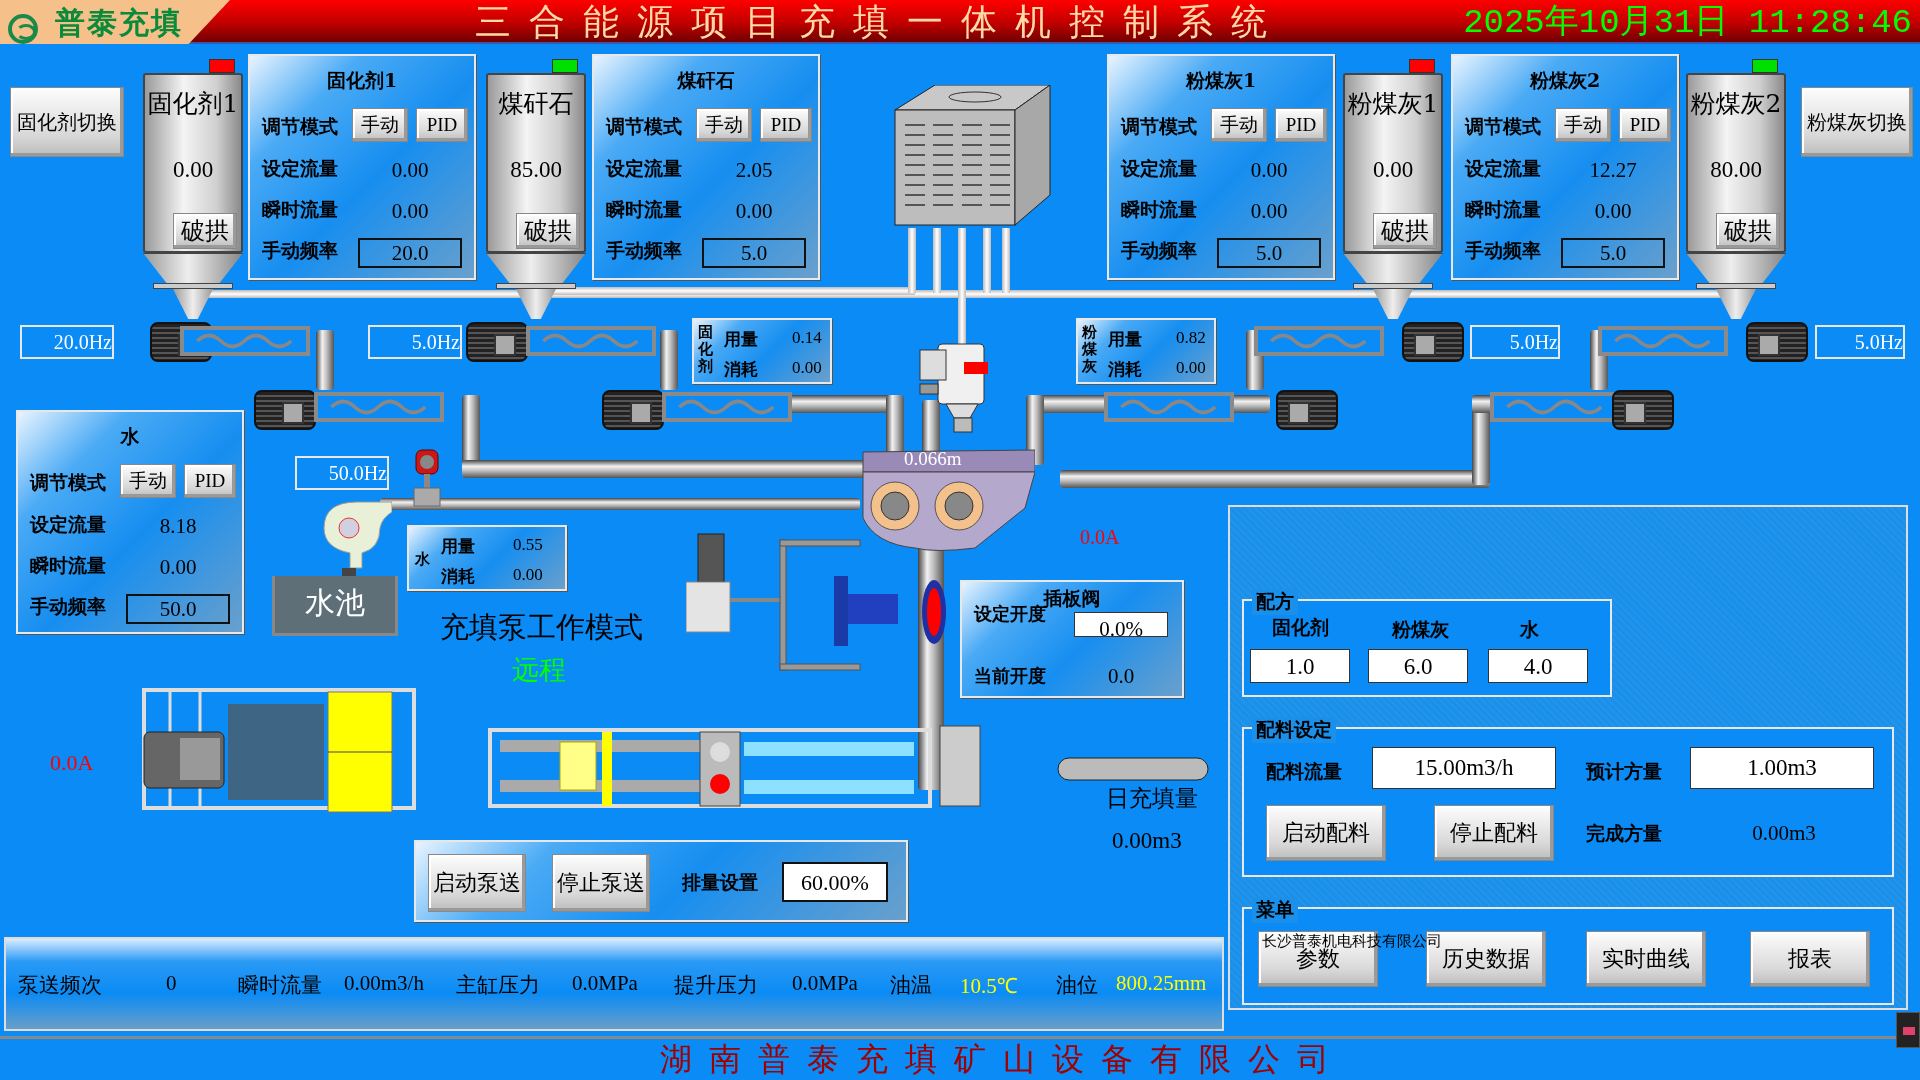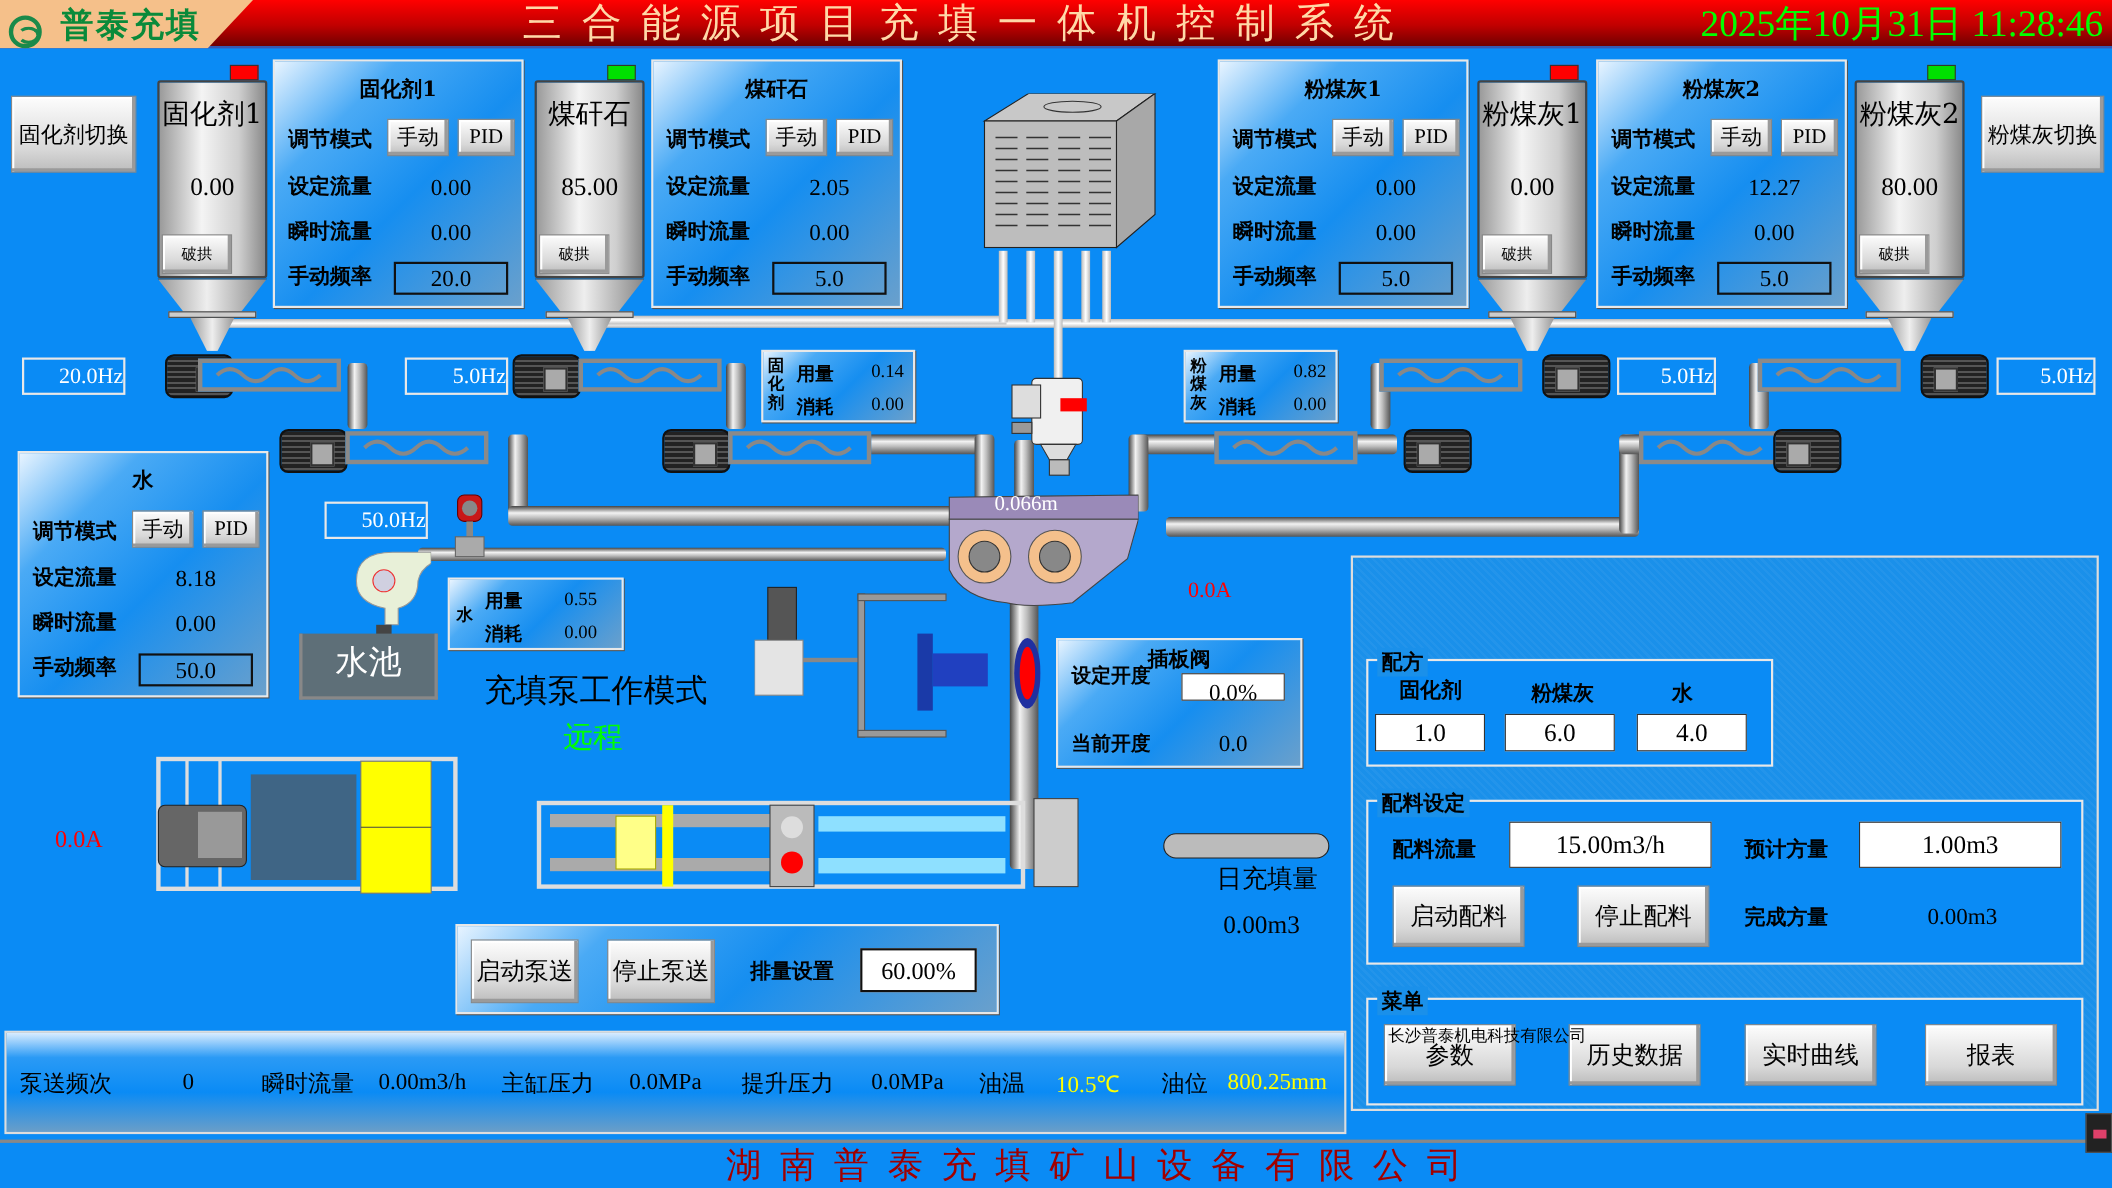--- a/index.html
+++ b/index.html
@@ -5,36 +5,36 @@
 *{box-sizing:border-box;margin:0;padding:0}
 body{width:1920px;height:1080px;overflow:hidden;background:#0a8bf5;font-family:"DejaVu Serif","Liberation Serif",serif;position:relative;color:#000}
 .abs{position:absolute}
 
 #header{left:0;top:0;width:1920px;height:44px;background:linear-gradient(#ff0000,#c00000 55%,#700000);border-bottom:2px solid #3a57b0}
 #logo{left:0;top:0;width:230px;height:44px;background:#f5c08a;clip-path:polygon(0 0,100% 0,82% 100%,0 100%);display:flex;align-items:flex-end;padding-left:8px;gap:17px}
 #logo .mark{width:30px;height:30px;border-radius:50%;border:4px solid #1a8a4a;position:relative}
 #logo .mark:after{content:"";position:absolute;left:4px;top:6px;width:14px;height:10px;border-radius:50%;border:3px solid #1a8a4a;border-left-color:transparent}
 #logo-text{color:#0a8a3a;font-size:30px;font-weight:bold;letter-spacing:2px;font-family:"DejaVu Sans",sans-serif}
 #title{left:470px;top:0;width:820px;height:44px;color:#ffd9a8;font-size:36px;letter-spacing:18px;line-height:44px;text-align:center}
-#clock{right:8px;top:0;height:44px;color:#00ff00;font-size:34px;line-height:46px;font-family:Liberation Serif, serif}
+#clock{right:8px;top:0;height:44px;color:#00ff00;font-size:34px;line-height:46px;font-family:Liberation Mono, monospace}
 
 .btn3d{background:linear-gradient(#fdfdfd,#d8d8d8 70%,#bcbcbc);border:1px solid #888;box-shadow:inset -3px -3px 0 #9a9a9a,inset 2px 2px 0 #fff;display:flex;align-items:center;justify-content:center;cursor:pointer;font-size:20px;color:#000}
 .panel{background:linear-gradient(135deg,#e8f4ff 0%,#4aaaf5 25%,#168ef0 55%,#6aa0cc 100%);border:2px solid #e8e8e8;box-shadow:1px 1px 0 #555}
 .panel .ttl{position:absolute;width:100%;text-align:center;font-weight:bold;font-size:19px}
 .lbl{font-size:19px;font-weight:bold;position:absolute}
 .val{font-size:21px;position:absolute;text-align:center;font-family:"Liberation Serif",serif}
 .framebox{border:2px solid #111;position:absolute;text-align:center;font-size:21px;line-height:26px;font-family:"Liberation Serif",serif}
 .smallbtn{position:absolute;width:60px;height:34px;font-size:19px}
 
 .silo{position:absolute;width:100px}
 .silo .body{position:absolute;top:28px;left:0;width:100px;height:180px;background:linear-gradient(90deg,#9a9a9a,#f4f4f4 40%,#cfcfcf 75%,#8a8a8a);border:2px solid #444;border-radius:3px}
 .silo .lamp{position:absolute;top:14px;left:66px;width:26px;height:14px;border:1px solid #333}
 .silo .name{position:absolute;top:42px;width:100%;text-align:center;font-size:25px}
 .silo .num{position:absolute;top:112px;width:100%;text-align:center;font-size:23px;font-family:"Liberation Serif",serif}
-.silo .pb{position:absolute;top:168px;left:4px;width:64px;height:36px;font-size:14px}
+.silo .pb{position:absolute;top:168px;left:30px;width:64px;height:36px;font-size:24px}
 .silo .cone{position:absolute;top:208px;left:0;width:100px;height:32px;background:linear-gradient(90deg,#9a9a9a,#eee 45%,#888);clip-path:polygon(0 0,100% 0,75% 100%,25% 100%);border:1px solid #444}
 .silo .flange{position:absolute;top:238px;left:10px;width:80px;height:6px;background:#ccc;border:1px solid #444}
 .silo .funnel{position:absolute;top:244px;left:30px;width:40px;height:30px;background:linear-gradient(90deg,#999,#eee,#999);clip-path:polygon(0 0,100% 0,62% 100%,38% 100%)}
 
 .pipe-h{position:absolute;height:18px;background:linear-gradient(#444,#f2f2f2 35%,#bdbdbd 60%,#555);border-radius:4px}
 .pipe-v{position:absolute;width:18px;background:linear-gradient(90deg,#444,#f2f2f2 35%,#bdbdbd 60%,#555);border-radius:4px}
 .air-h{position:absolute;height:8px;background:linear-gradient(#bbb,#fff,#bbb)}
 .air-v{position:absolute;width:8px;background:linear-gradient(90deg,#bbb,#fff,#bbb)}
 
 .screw{position:absolute;width:130px;height:30px;border:4px solid #8a8a8a;background:#0a8bf5}

